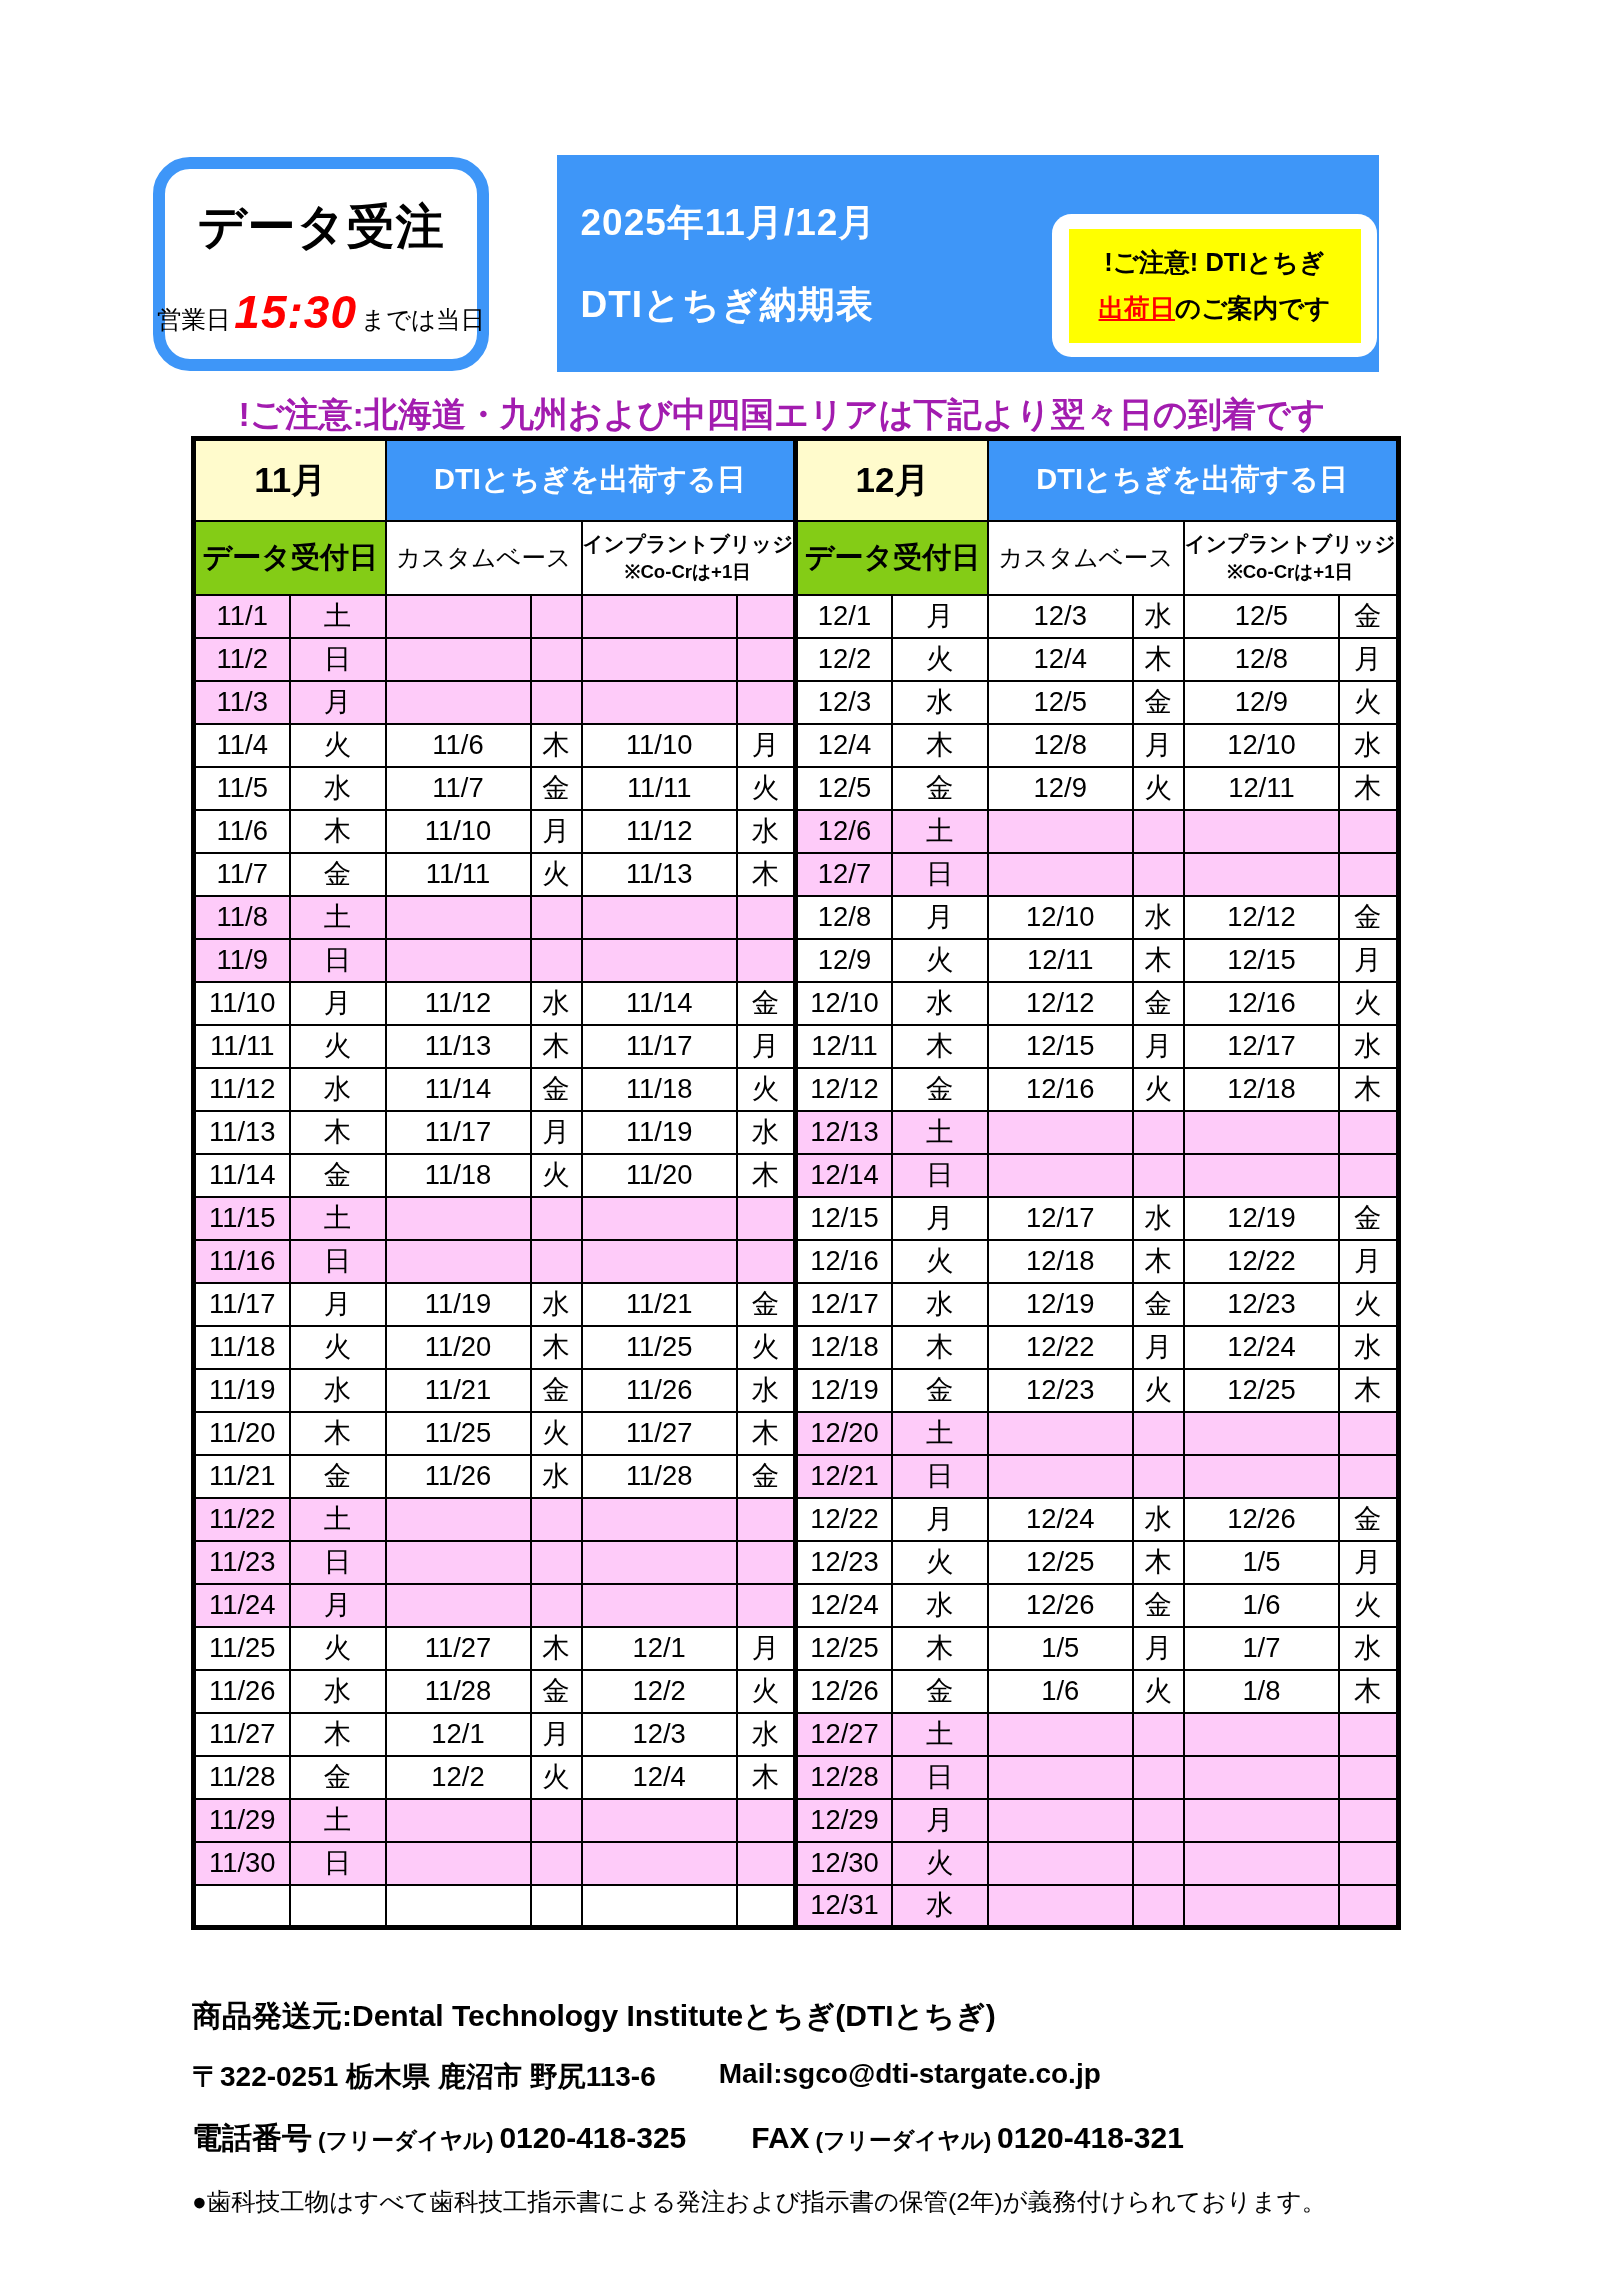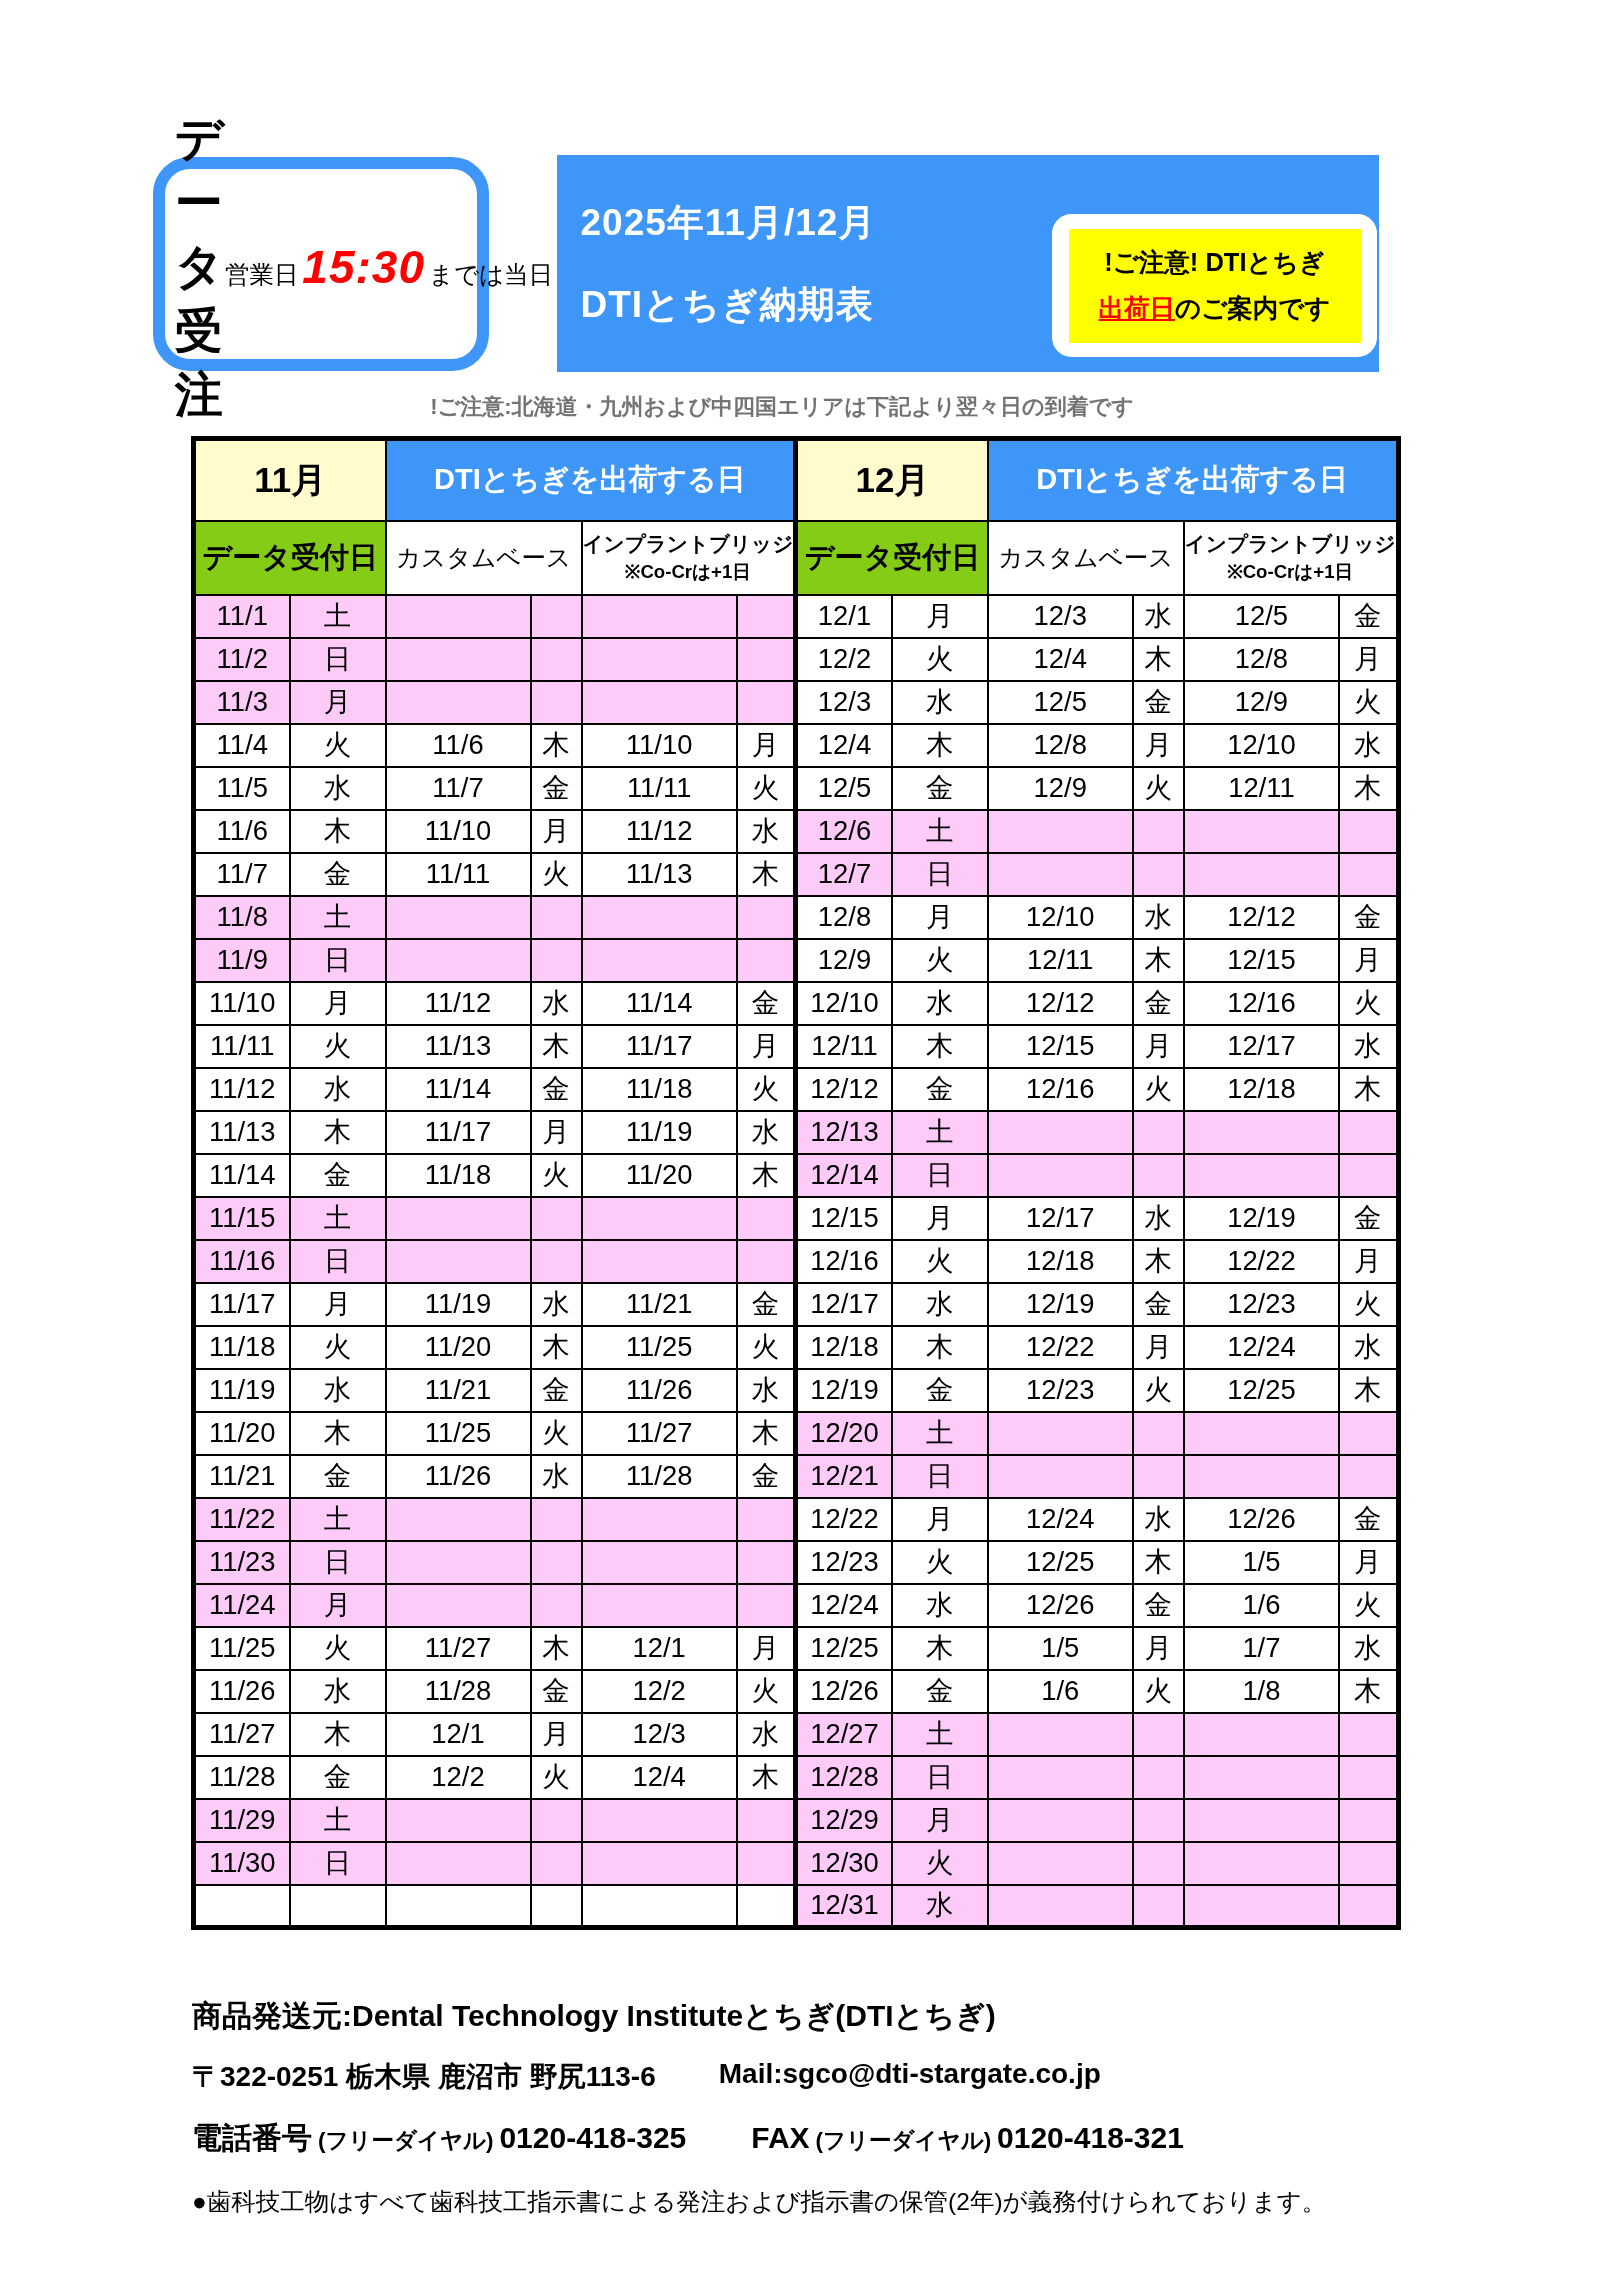--- a/index.html
+++ b/index.html
@@ -9,21 +9,21 @@
     position:relative;
     width:1621px; height:2292px;
     font-family:"Liberation Sans", sans-serif;
     color:#000;
   }
 
   
   .order-box {
     position:absolute; left:153px; top:157px; width:336px; height:214px;
     background:#fff; border:12.7px solid #3E96F8; border-radius:37px;
-    display:flex; flex-direction:row; align-items:center; justify-content:space-between;
+    display:flex; flex-direction:column; align-items:center; justify-content:space-between;
     padding:25.5px 9.8px 19.6px 9.8px;
   }
   .order-title { font-size:48px; font-weight:bold; letter-spacing:1px; }
   .order-sub { display:flex; align-items:baseline; gap:3.9px; white-space:nowrap; }
   .order-sub .small { font-size:24.5px; }
   .order-sub .time { font-size:46px; font-weight:bold; font-style:italic; color:#FF0000; letter-spacing:1px; }
 
   
   .banner {
     position:absolute; left:557px; top:155px; width:822px; height:217px;
@@ -41,21 +41,21 @@
   .notice-yellow {
     width:292px; height:114px; background:#FFFF00;
     display:flex; flex-direction:column; align-items:center; justify-content:center;
     gap:11.8px; font-size:25.5px; font-weight:bold; white-space:nowrap;
   }
   .ship-day { color:#FF0000; text-decoration:underline; }
 
   
   .warning {
     position:absolute; left:191px; top:392px; width:1182px;
-    text-align:center; color:#737373; font-weight:bold; font-size:22px;
+    text-align:center; color:#a21caf; font-weight:bold; font-size:34px;
     white-space:nowrap; letter-spacing:0px;
   }
 
   
   table.schedule {
     position:absolute; left:191px; top:436px;
     border-collapse:collapse; table-layout:fixed;
     border:5.9px solid #000;
     background:#fff;
   }

